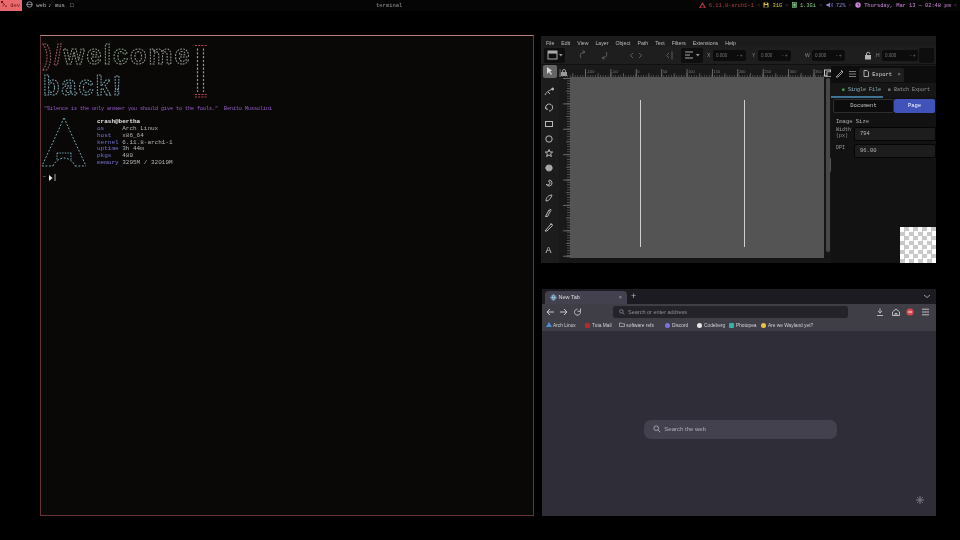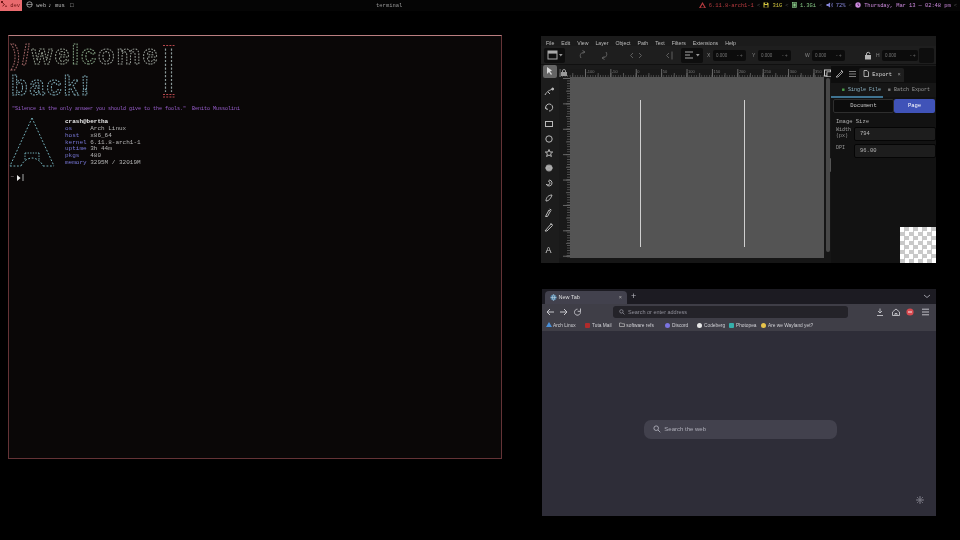--- a/index.html
+++ b/index.html
@@ -2,21 +2,21 @@
 <html><head><meta charset="utf-8"><style>
 *{margin:0;padding:0;box-sizing:border-box}
 html,body{width:960px;height:540px;background:#000;overflow:hidden;font-family:"Liberation Mono",monospace}
 .abs{position:absolute}
 
 #bar{position:absolute;left:0;top:0;width:960px;height:11px;background:#050505}
 #bar .abs{white-space:nowrap;line-height:11px;font-size:5.5px}
 #tag1{left:0;top:0;width:22px;height:11px;background:#e96a6e;color:#6b1414;text-align:center}
 #tag1 .sq{position:absolute;left:1px;top:1px;width:2px;height:2px;background:#6b1414}
 
-#term{position:absolute;left:8px;top:35px;width:494px;height:424px;background:#0a0707;border:1px solid #643336;border-top-color:#b97e80}
+#term{position:absolute;left:40px;top:35px;width:494px;height:481px;background:#0a0707;border:1px solid #643336;border-top-color:#b97e80}
 #term .abs{white-space:pre}
 #quote{left:3px;top:70px;color:#9a5fd0;font-size:5px;letter-spacing:0}
 .flab{color:#7878d8}
 .fval{color:#b4b4b4}
 #fetch{left:56px;top:83px;font-size:6px;line-height:6.85px}
 
 #ink{position:absolute;left:541px;top:36px;width:395px;height:227px;background:#1b1b1b;font-family:"Liberation Sans",sans-serif}
 #ink .abs{white-space:nowrap}
 #menu{left:5px;top:3.5px;font-size:5.2px;color:#bdbdbd}
 #menu span{margin-right:7px}

